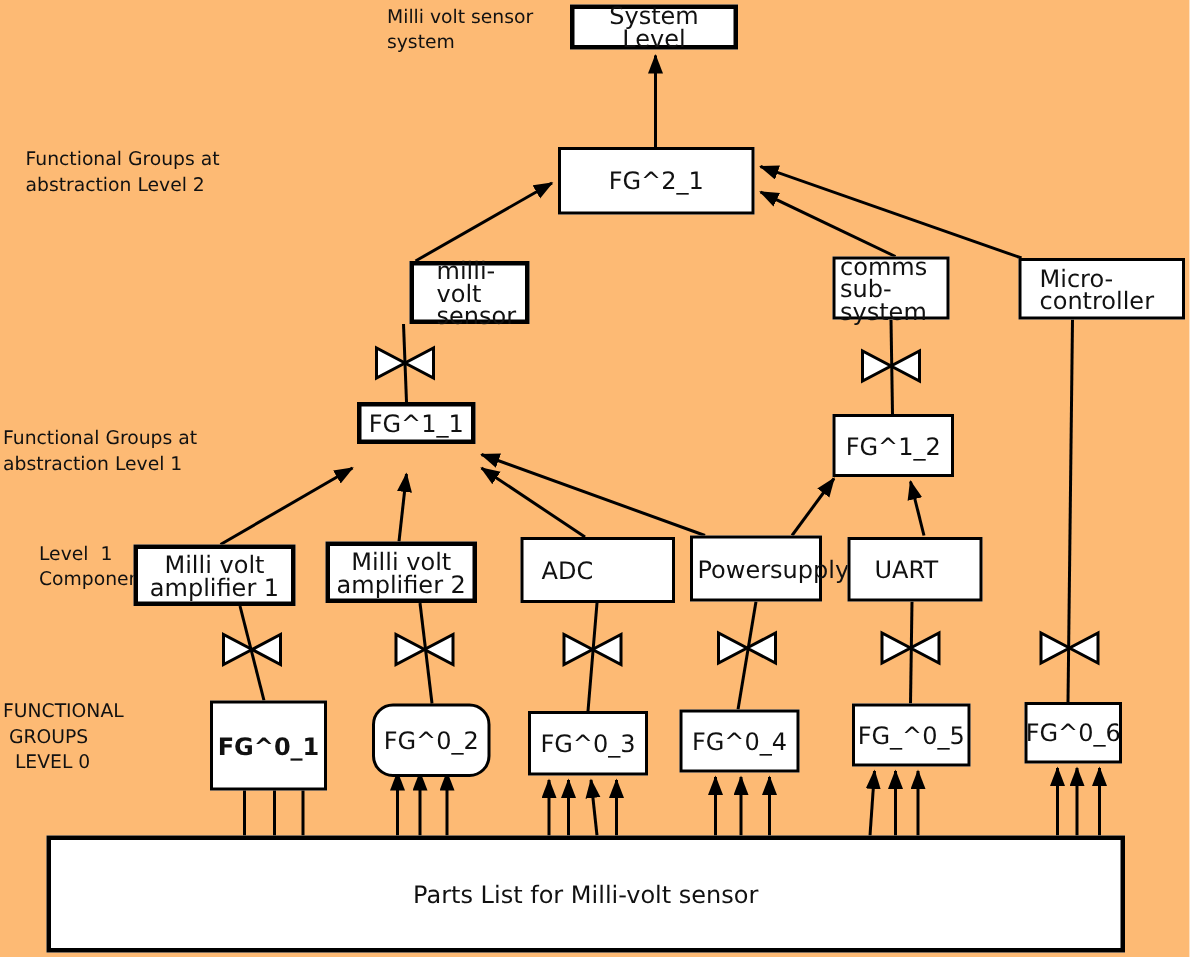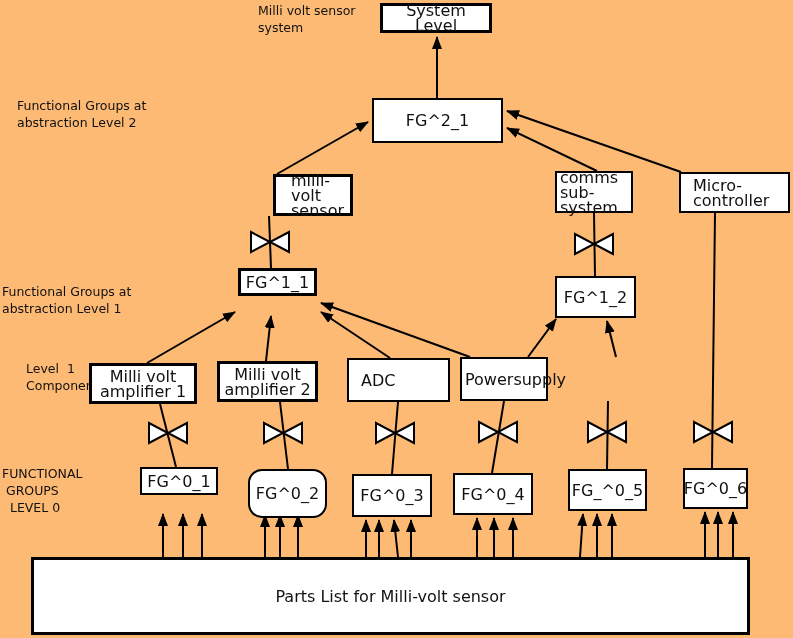--- a/index.html
+++ b/index.html
@@ -148,22 +148,25 @@
     </div>
 
   <div class="box al" style="left:347px;top:358px;width:103px;height:44px;padding-left:12px;">
     <span>ADC</span>
     </div>
 
   <div class="box al" style="left:460px;top:357px;width:88px;height:44px;padding-left:3px;">
     <span>Powersupply</span>
     </div>
 
+  <div class="box al" style="left:565px;top:358px;width:90px;height:43px;padding-left:16px;">
+    <span>UART</span>
+    </div>
 
-  <div class="box" style="left:140px;top:467px;width:78px;height:28px;">
+  <div class="box" style="left:140px;top:467px;width:78px;height:60px;font-weight:bold;">
     <span>FG^0_1</span>
     </div>
 
   <div class="box" style="left:248px;top:469px;width:79px;height:49px;border-radius:14px;">
     <span>FG^0_2</span>
     </div>
 
   <div class="box" style="left:352px;top:474px;width:80px;height:43px;">
     <span>FG^0_3</span>
     </div>

